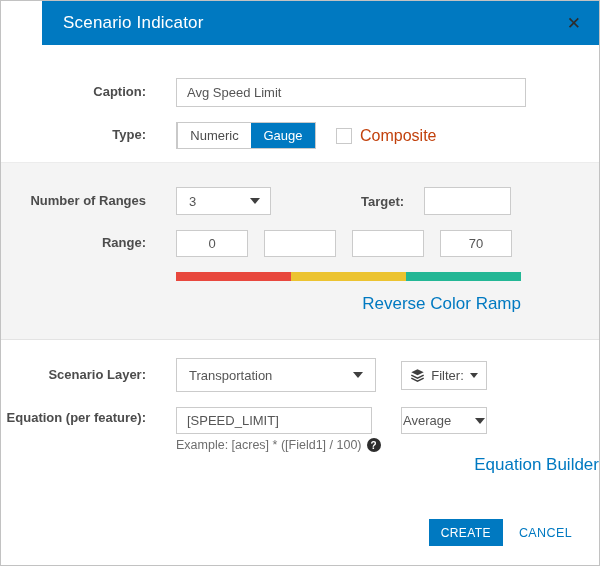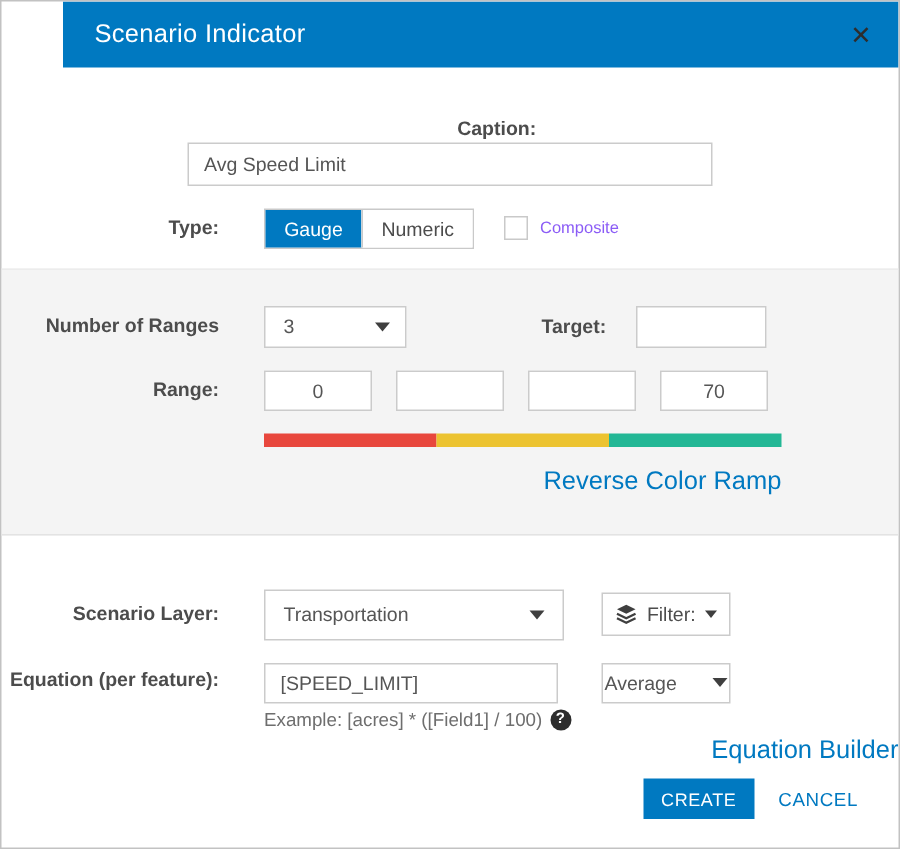--- a/index.html
+++ b/index.html
@@ -27,30 +27,30 @@
     width: 145px; flex: none;
     text-align: right; margin-right: 30px;
     font-size: 13px; font-weight: 700; color: #4c4c4c; line-height: 1.3;
   }
   .tb {
     height: 29px; border: 1px solid #cbcbcb; background: #fff;
     font-family: inherit; font-size: 13px; color: #555;
     padding: 0 10px; outline: none;
   }
 
-  .row-caption { margin-top: 33px; flex-direction: column; }
+  .row-caption { margin-top: 33px; }
   .tb-caption { width: 350px; }
 
   .row-type { margin-top: 15px; }
   .seg { display: flex; height: 27px; border: 1px solid #c9c9c9; background: #fff; }
   .seg-btn { display: flex; align-items: center; justify-content: center; font-size: 13px; cursor: pointer; }
   .seg-gauge { width: 64px; background: #0079c1; color: #fff; }
   .seg-numeric { width: 74px; background: #fff; color: #4c4c4c; border-left: 1px solid #c9c9c9; }
   .checkbox { width: 16px; height: 16px; border: 1px solid #c9c9c9; background: #fff; margin-left: 20px; flex: none; cursor: pointer; }
-  .checkbox-lbl { margin-left: 8px; font-size: 11px; color: #8b5cf6; }
+  .checkbox-lbl { margin-left: 8px; font-size: 16px; color: #c2410c; }
 
   .gray-panel {
     margin-top: 13px; height: 178px;
     background: #f4f4f4;
     border-top: 1px solid #ececec; border-bottom: 1px solid #e3e3e3;
     padding-top: 24px;
   }
   .dd {
     height: 28px; border: 1px solid #cbcbcb; background: #fff;
     display: flex; align-items: center; justify-content: space-between;
@@ -68,21 +68,21 @@
   .row-range { margin-top: 15px; }
   .tb-range { width: 72px; height: 27px; margin-right: 16px; text-align: center; }
   .tb-range:last-child { margin-right: 0; }
 
   .ramp { margin: 15px 0 0 175px; width: 345px; height: 9px; display: flex; }
   .ramp-seg { flex: 1; }
 
   .reverse-row { margin: 13px 0 0 175px; width: 345px; text-align: right; }
   .link { color: #0079c1; font-size: 17px; text-decoration: none; cursor: pointer; }
 
-  .row-layer { margin-top: 36px; }
+  .row-layer { margin-top: 18px; }
   .dd-layer { width: 200px; height: 29px; padding: 16px 12px; gap: 20px; }
   .btn-filter {
     margin-left: 25px; width: 86px; height: 29px;
     border: 1px solid #cbcbcb; background: #fff;
     display: flex; align-items: center; justify-content: center; gap: 6px;
     font-size: 13px; color: #4c4c4c; cursor: pointer;
   }
   .btn-filter .caret { border-top-width: 5px; border-left-width: 4px; border-right-width: 4px; }
 
   .row-equation { margin-top: 15px; align-items: flex-start; }
@@ -120,22 +120,22 @@
   </div>
 
   <div class="row row-caption">
     <span class="lbl">Caption:</span>
     <input class="tb tb-caption" value="Avg Speed Limit" style="">
   </div>
 
   <div class="row row-type">
     <span class="lbl">Type:</span>
     <div class="seg">
+      <div class="seg-btn seg-numeric">Numeric</div>
       <div class="seg-btn seg-gauge">Gauge</div>
-      <div class="seg-btn seg-numeric">Numeric</div>
     </div>
     <span class="checkbox"></span>
     <span class="checkbox-lbl">Composite</span>
   </div>
 
   <div class="gray-panel">
     <div class="row">
       <span class="lbl">Number of Ranges</span>
       <div class="dd dd-number">
         <span>3</span>

